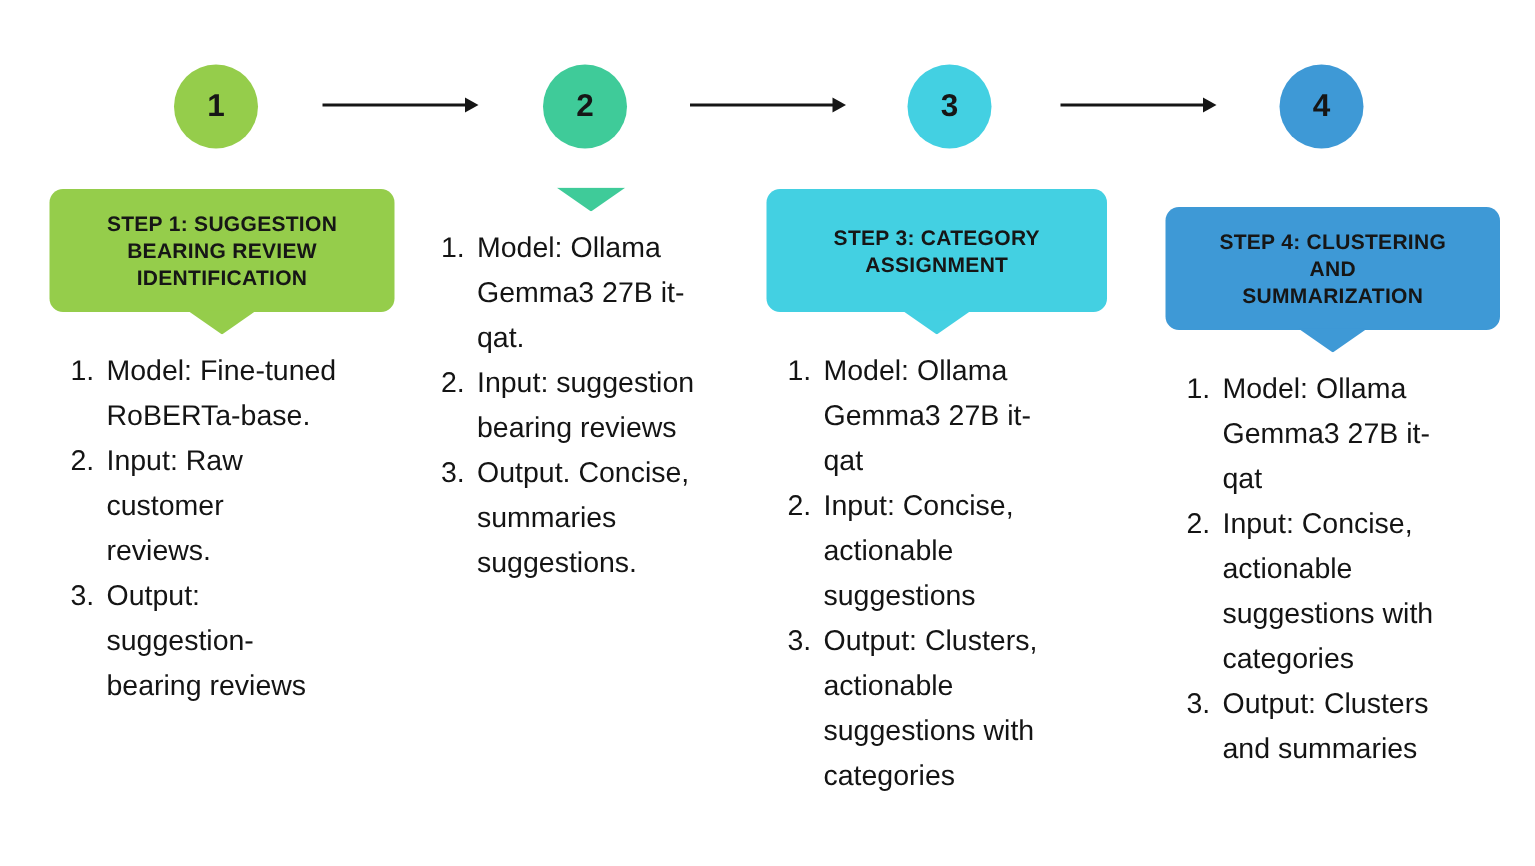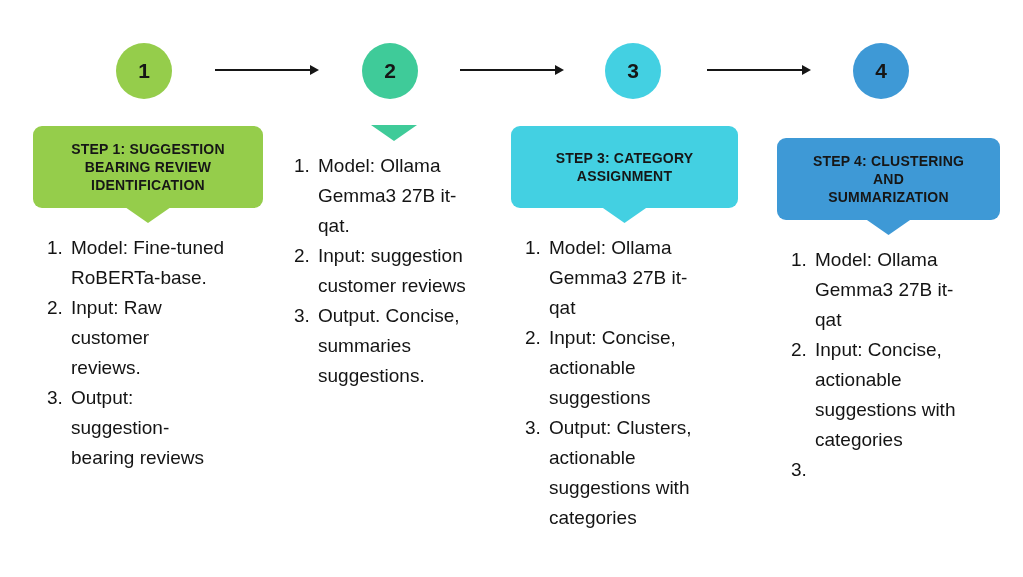--- a/index.html
+++ b/index.html
@@ -107,21 +107,21 @@
     <ol class="step-list">
       <li>
         <span class="li-num">1.</span>
         <span class="li-text">Model: Ollama
 Gemma3 27B it-
 qat.</span>
       </li>
       <li>
         <span class="li-num">2.</span>
         <span class="li-text">Input: suggestion
-customer reviews</span>
+bearing reviews</span>
       </li>
       <li>
         <span class="li-num">3.</span>
         <span class="li-text">Output. Concise,
 summaries
 suggestions.</span>
       </li>
     </ol>
   </div>
 
@@ -170,17 +170,19 @@
       </li>
       <li>
         <span class="li-num">2.</span>
         <span class="li-text">Input: Concise,
 actionable
 suggestions with
 categories</span>
       </li>
       <li>
         <span class="li-num">3.</span>
+        <span class="li-text">Output: Clusters
+and summaries</span>
       </li>
     </ol>
   </div>
 
 </div>
 
 </body></html>

